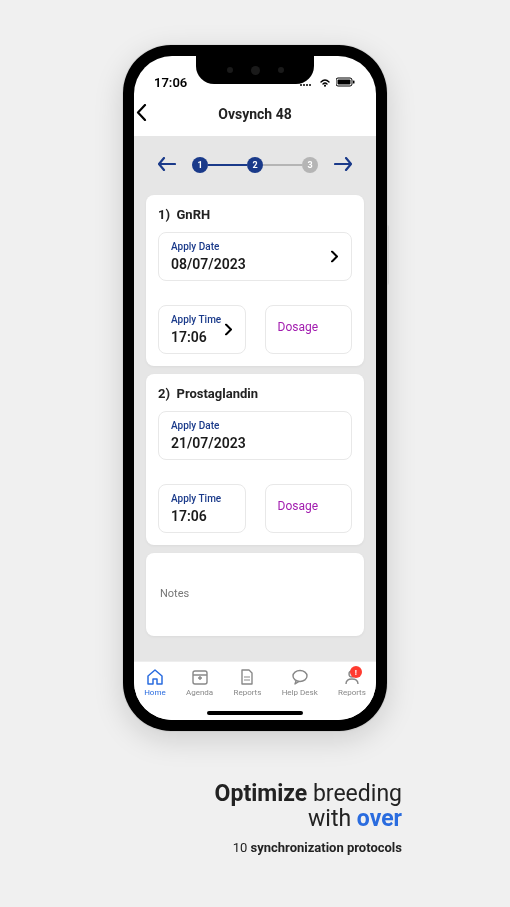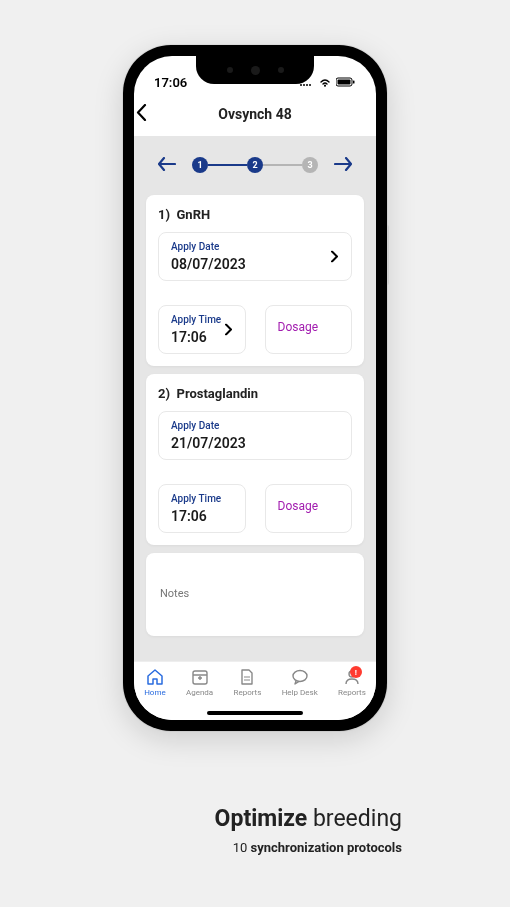--- a/index.html
+++ b/index.html
@@ -402,16 +402,19 @@
     </div>
 
     <div class="home-indicator"></div>
   </div>
 </div>
 
 <div class="marketing">
   <div class="marketing-line1">
     <span class="bold">Optimize</span><span> breeding</span>
   </div>
+  <div class="marketing-line2">
+    <span>with </span><span class="accent">over</span>
+  </div>
   <div class="marketing-line3">
     <span>10 </span><span class="bold">synchronization protocols</span>
   </div>
 </div>
 
 </body></html>

